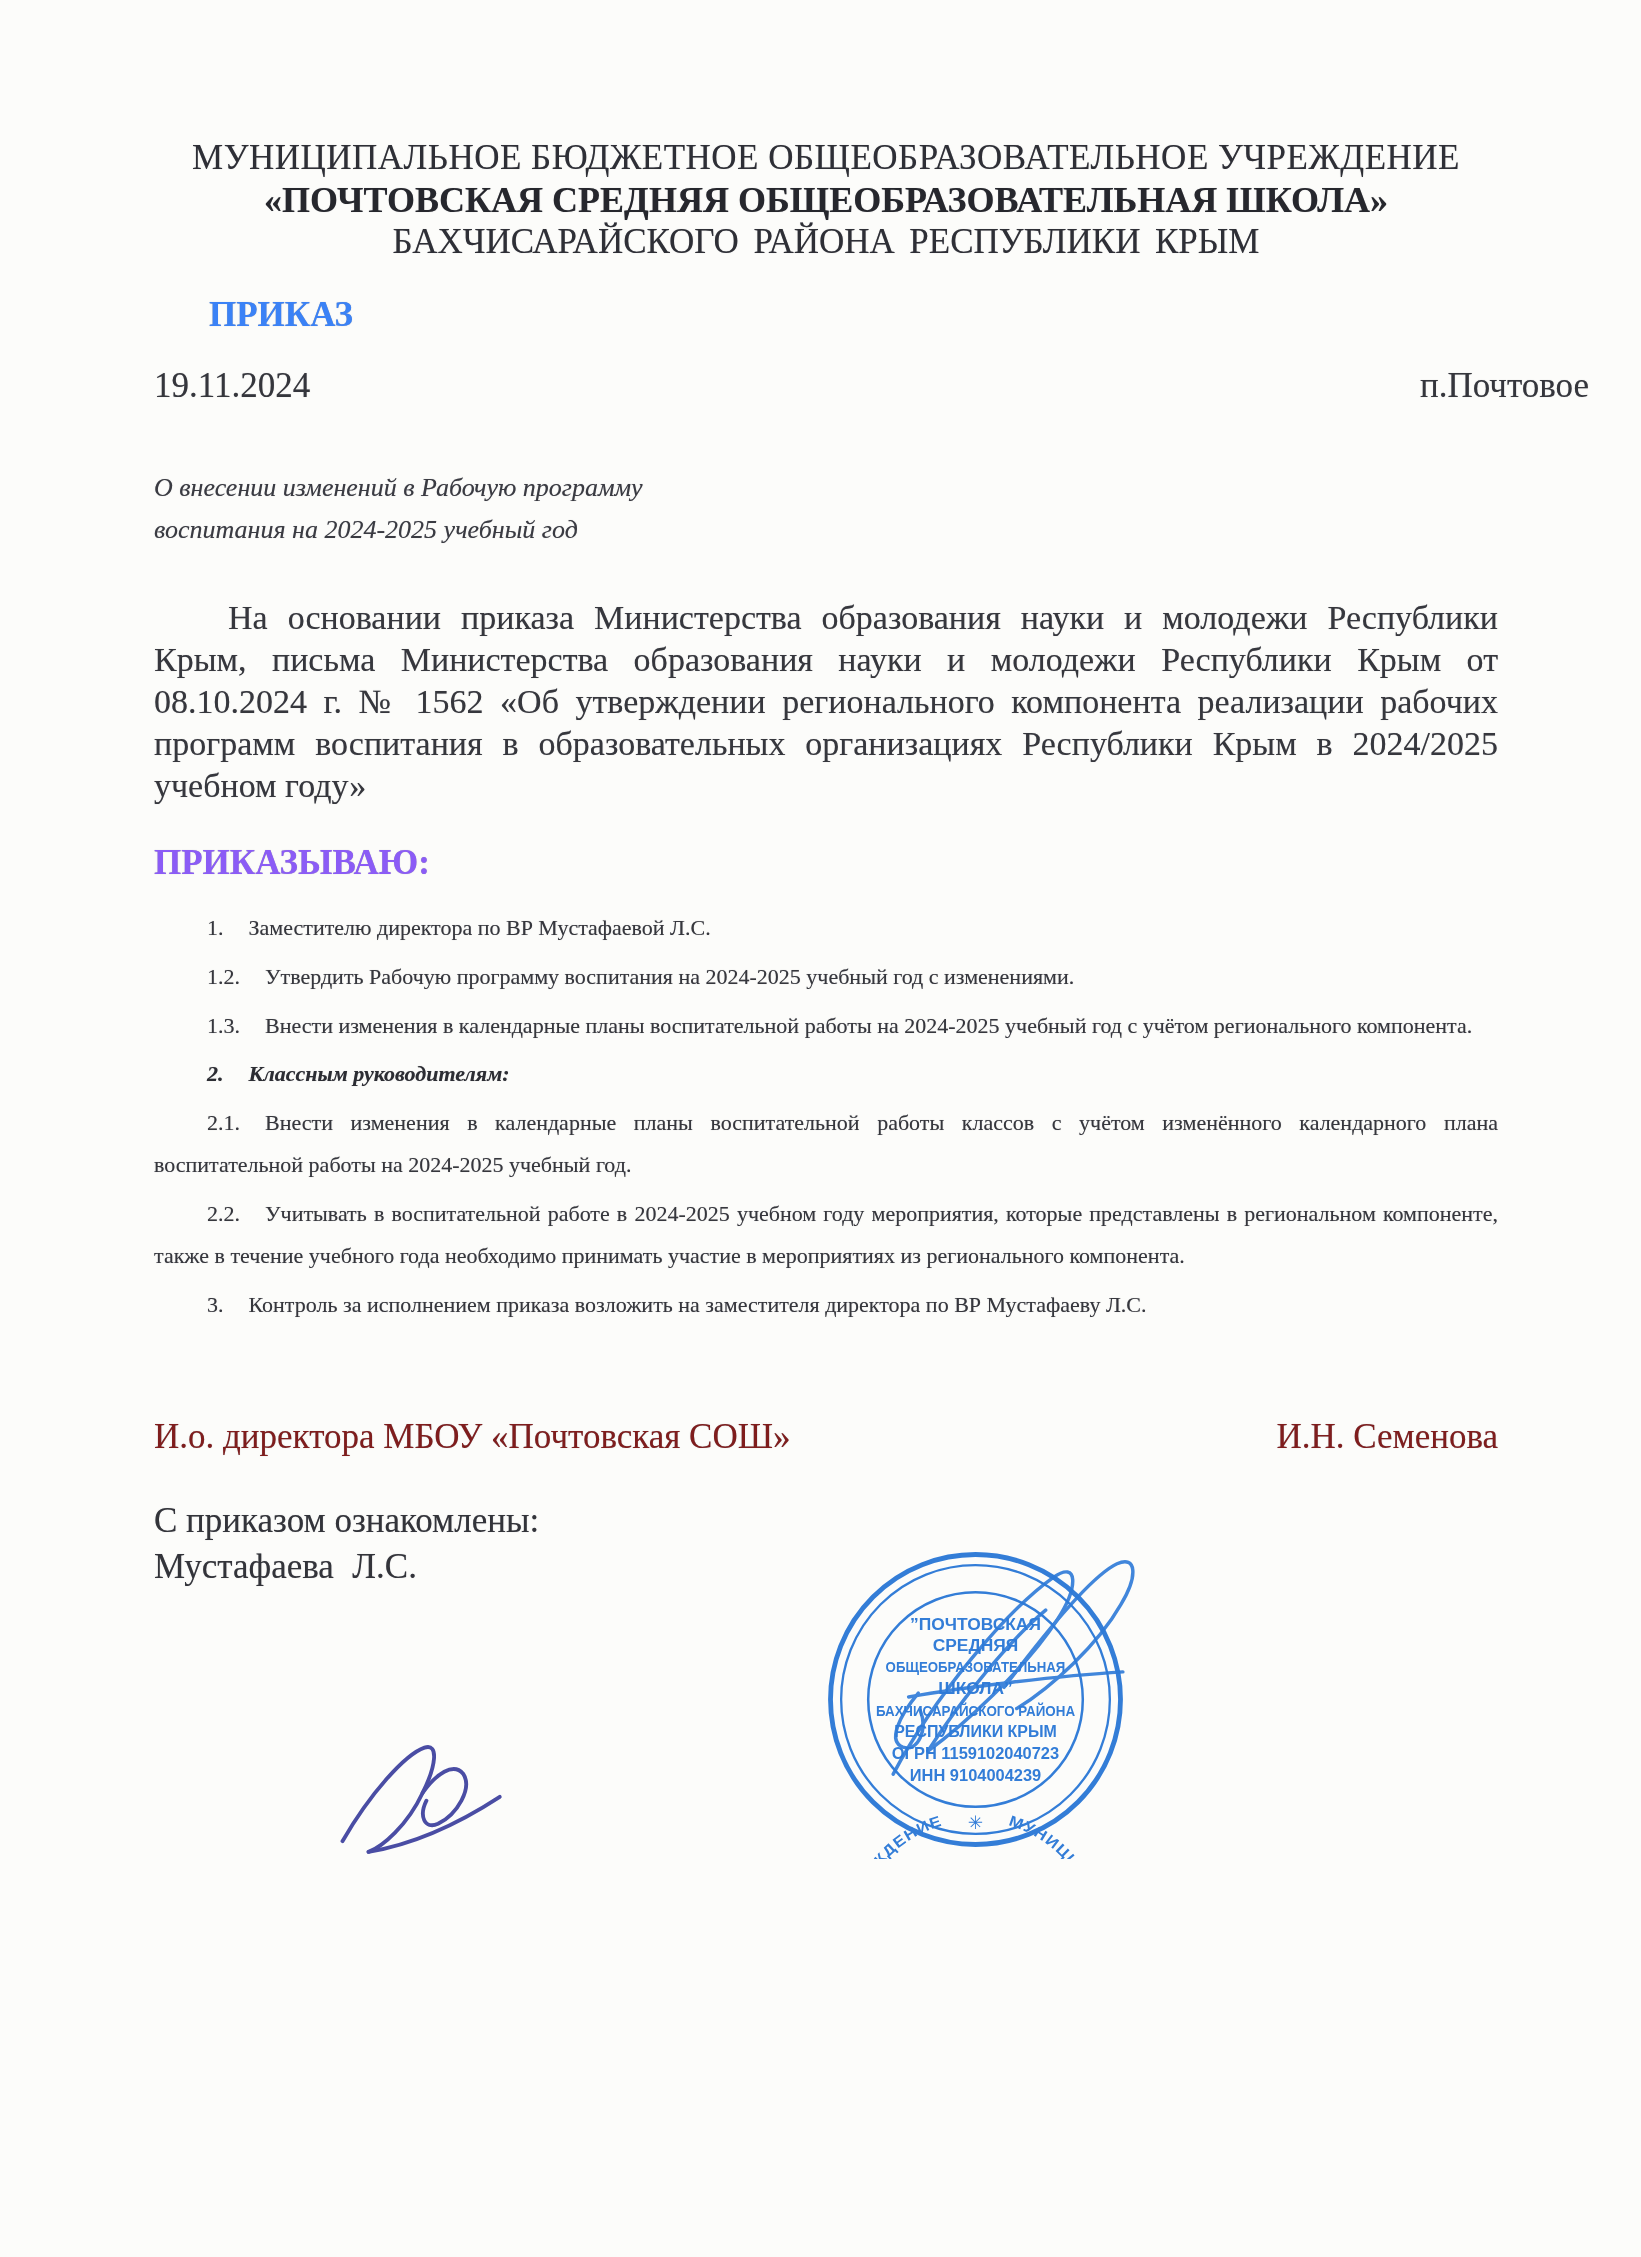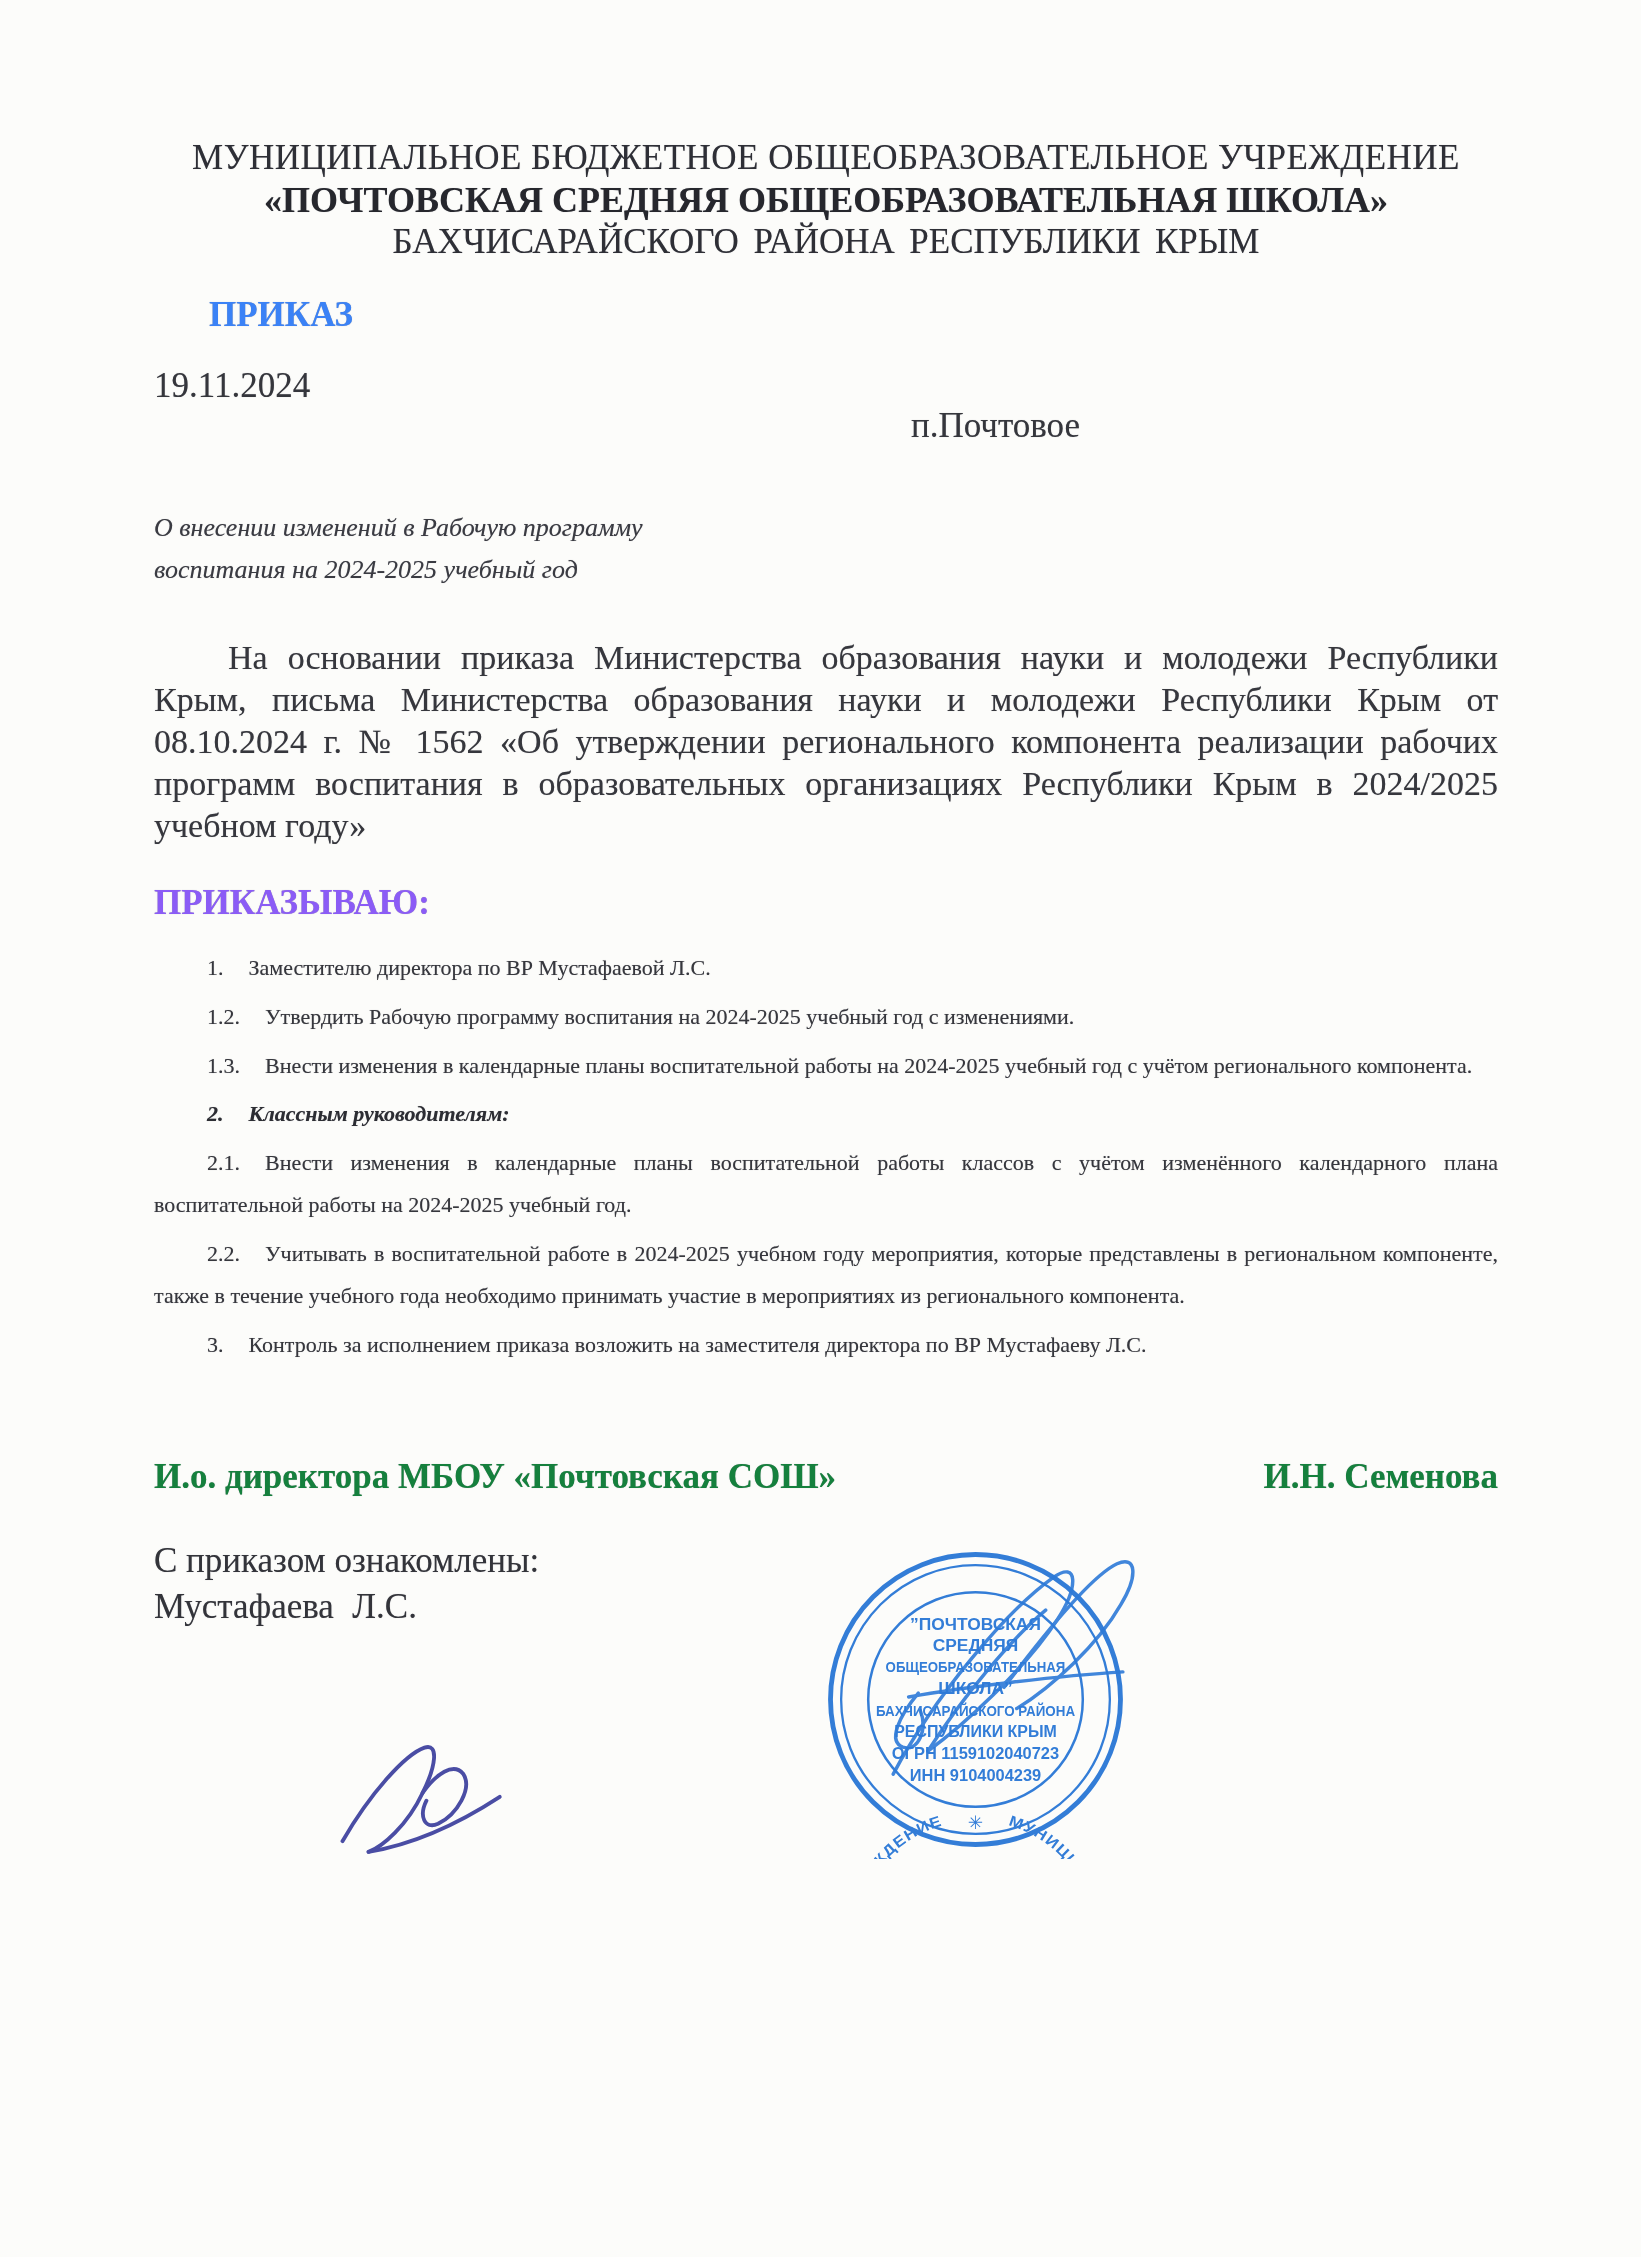--- a/index.html
+++ b/index.html
@@ -17,38 +17,38 @@
   .org-header{margin-top:137px;text-align:center;font-size:35px;line-height:42px;color:#2e2f36;}
   .org-header .l1{letter-spacing:0.5px;}
   .org-header .l2{font-weight:bold;font-size:36px;color:#26272d;}
   .org-header .l3{word-spacing:5.8px;}
 
   .doc-type{margin:31px 0 0 0;text-align:left;transform:translateX(55px);
             font-size:35px;line-height:42px;font-weight:bold;color:#3b82f6;}
 
   .meta-row{margin-top:29px;display:flex;font-size:35px;line-height:42px;}
   .meta-row .cell{flex:1;}
-  .meta-row .c-mid{text-align:left;position:relative;left:85px;margin-top:40px;}
+  .meta-row .c-mid{text-align:right;position:relative;left:91px;}
   .meta-row .c-right{text-align:right;}
 
   .subject{margin-top:60px;font-style:italic;font-size:26px;line-height:42px;color:#3a3b42;}
 
   .preamble{margin:46px 0 0 0;font-size:34px;line-height:42px;text-indent:74px;
             text-align:justify;color:#36373d;}
 
   .order-word{margin:35px 0 0 0;font-size:35px;line-height:42px;font-weight:bold;color:#8b5cf6;}
 
   .items{margin-top:23px;}
   .items p{margin:0 0 6.8px 0;font-size:22px;line-height:42px;text-indent:53px;
            text-align:justify;color:#36373d;}
   .items p .num{margin-right:25px;}
   .items p.emph{font-weight:bold;font-style:italic;color:#2c2d33;}
 
   .sig-row{margin-top:90px;display:flex;justify-content:space-between;
-           font-size:35px;line-height:42px;font-weight:bold;color:#15803d;}
+           font-size:35px;line-height:42px;font-weight:normal;color:#7f1d1d;}
   .ack{margin-top:42px;font-size:35px;line-height:42px;color:#33343a;}
   .ack .ack-name{margin-top:3.9px;word-spacing:9.7px;}
 
   .overlay{position:absolute;pointer-events:none;}
   .stamp-text{font-family:"Liberation Sans","DejaVu Sans",sans-serif;font-weight:bold;}
 </style>
 </head>
 <body>
 
 <div class="page">

